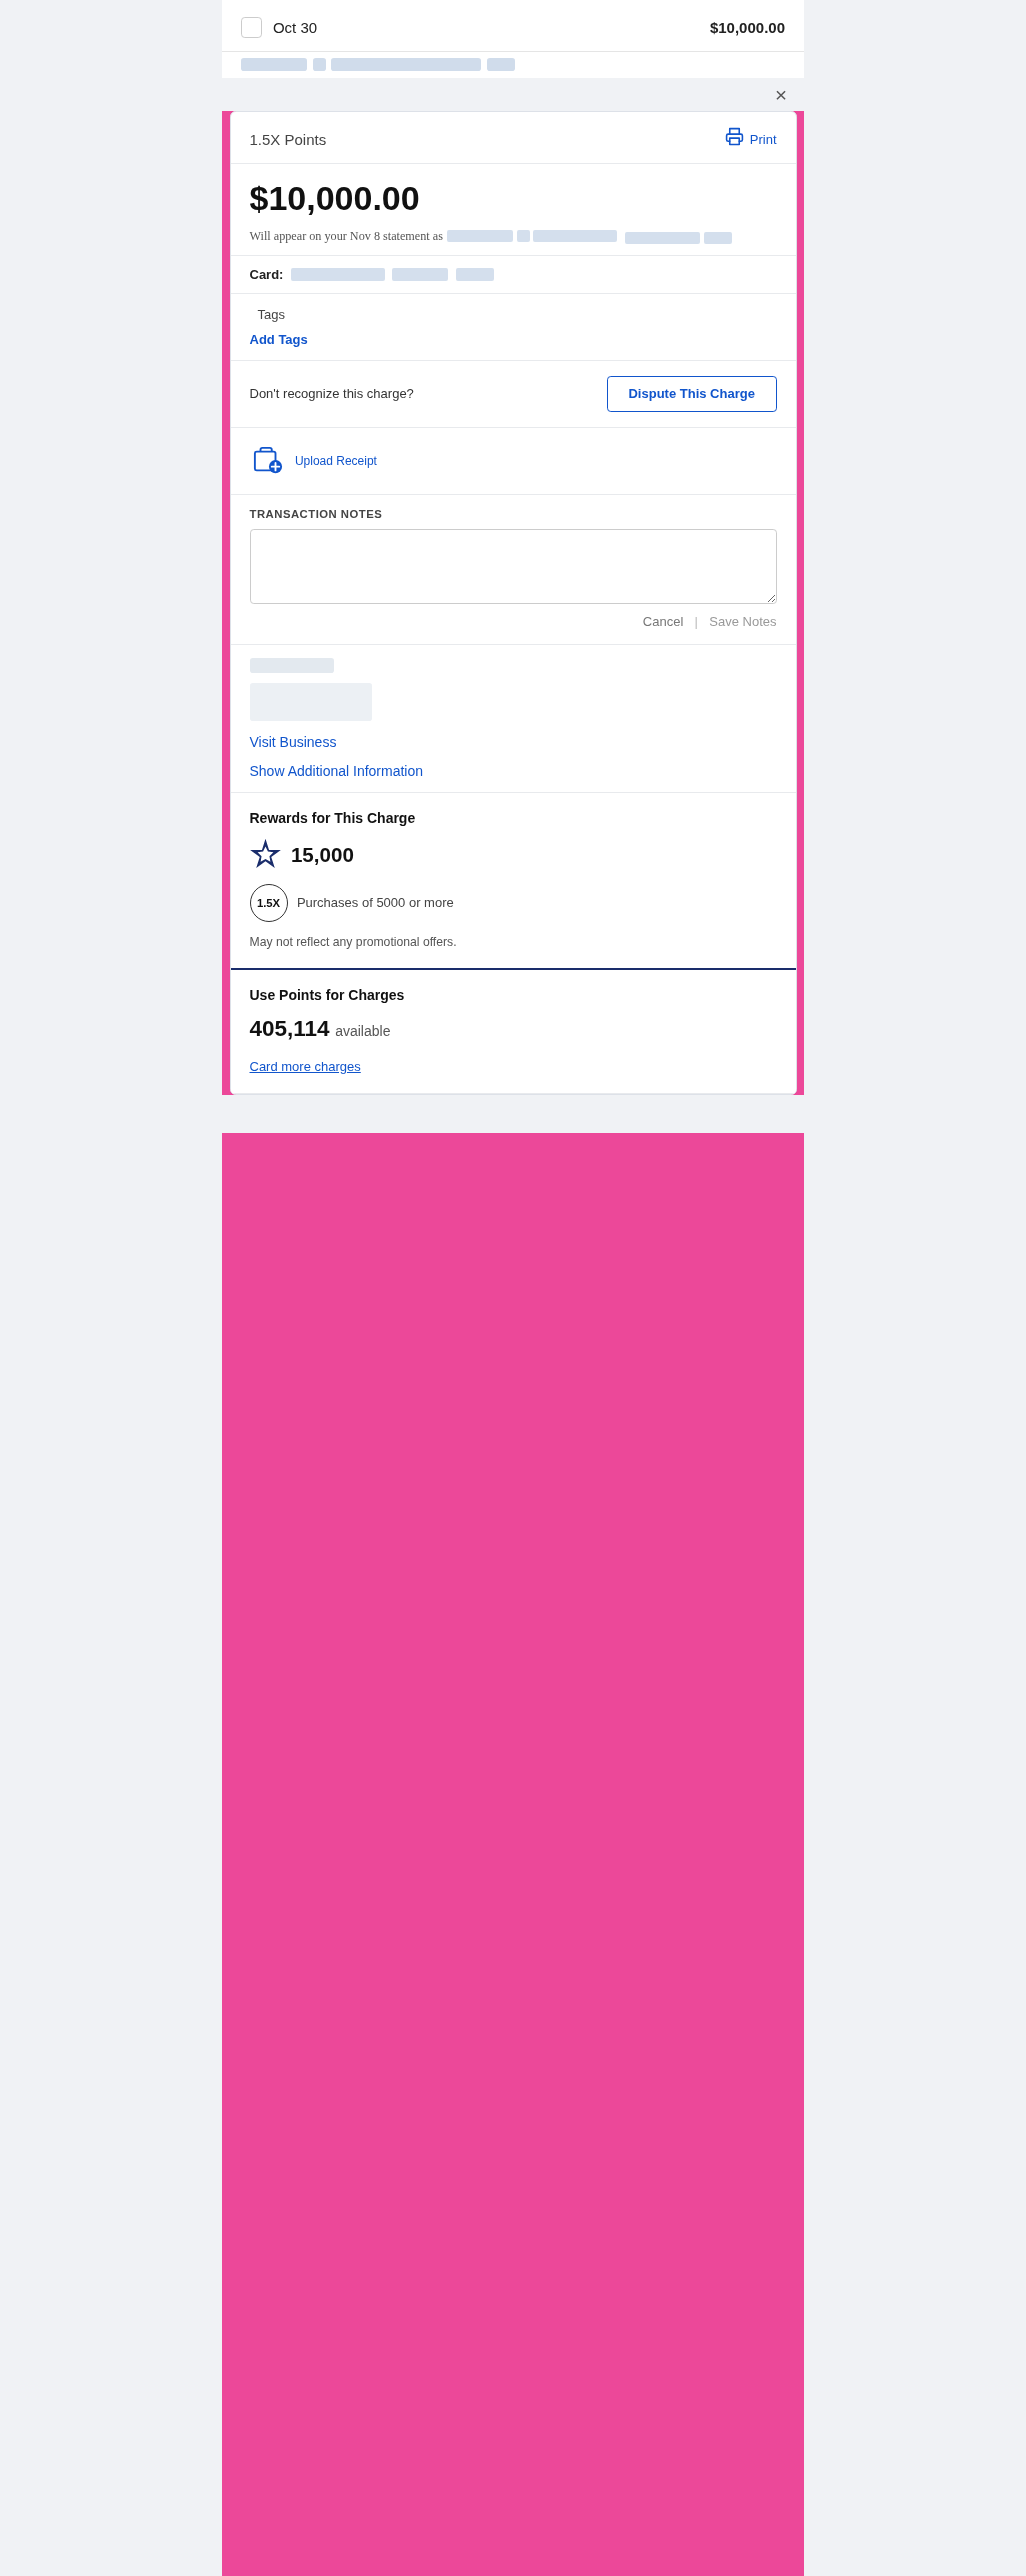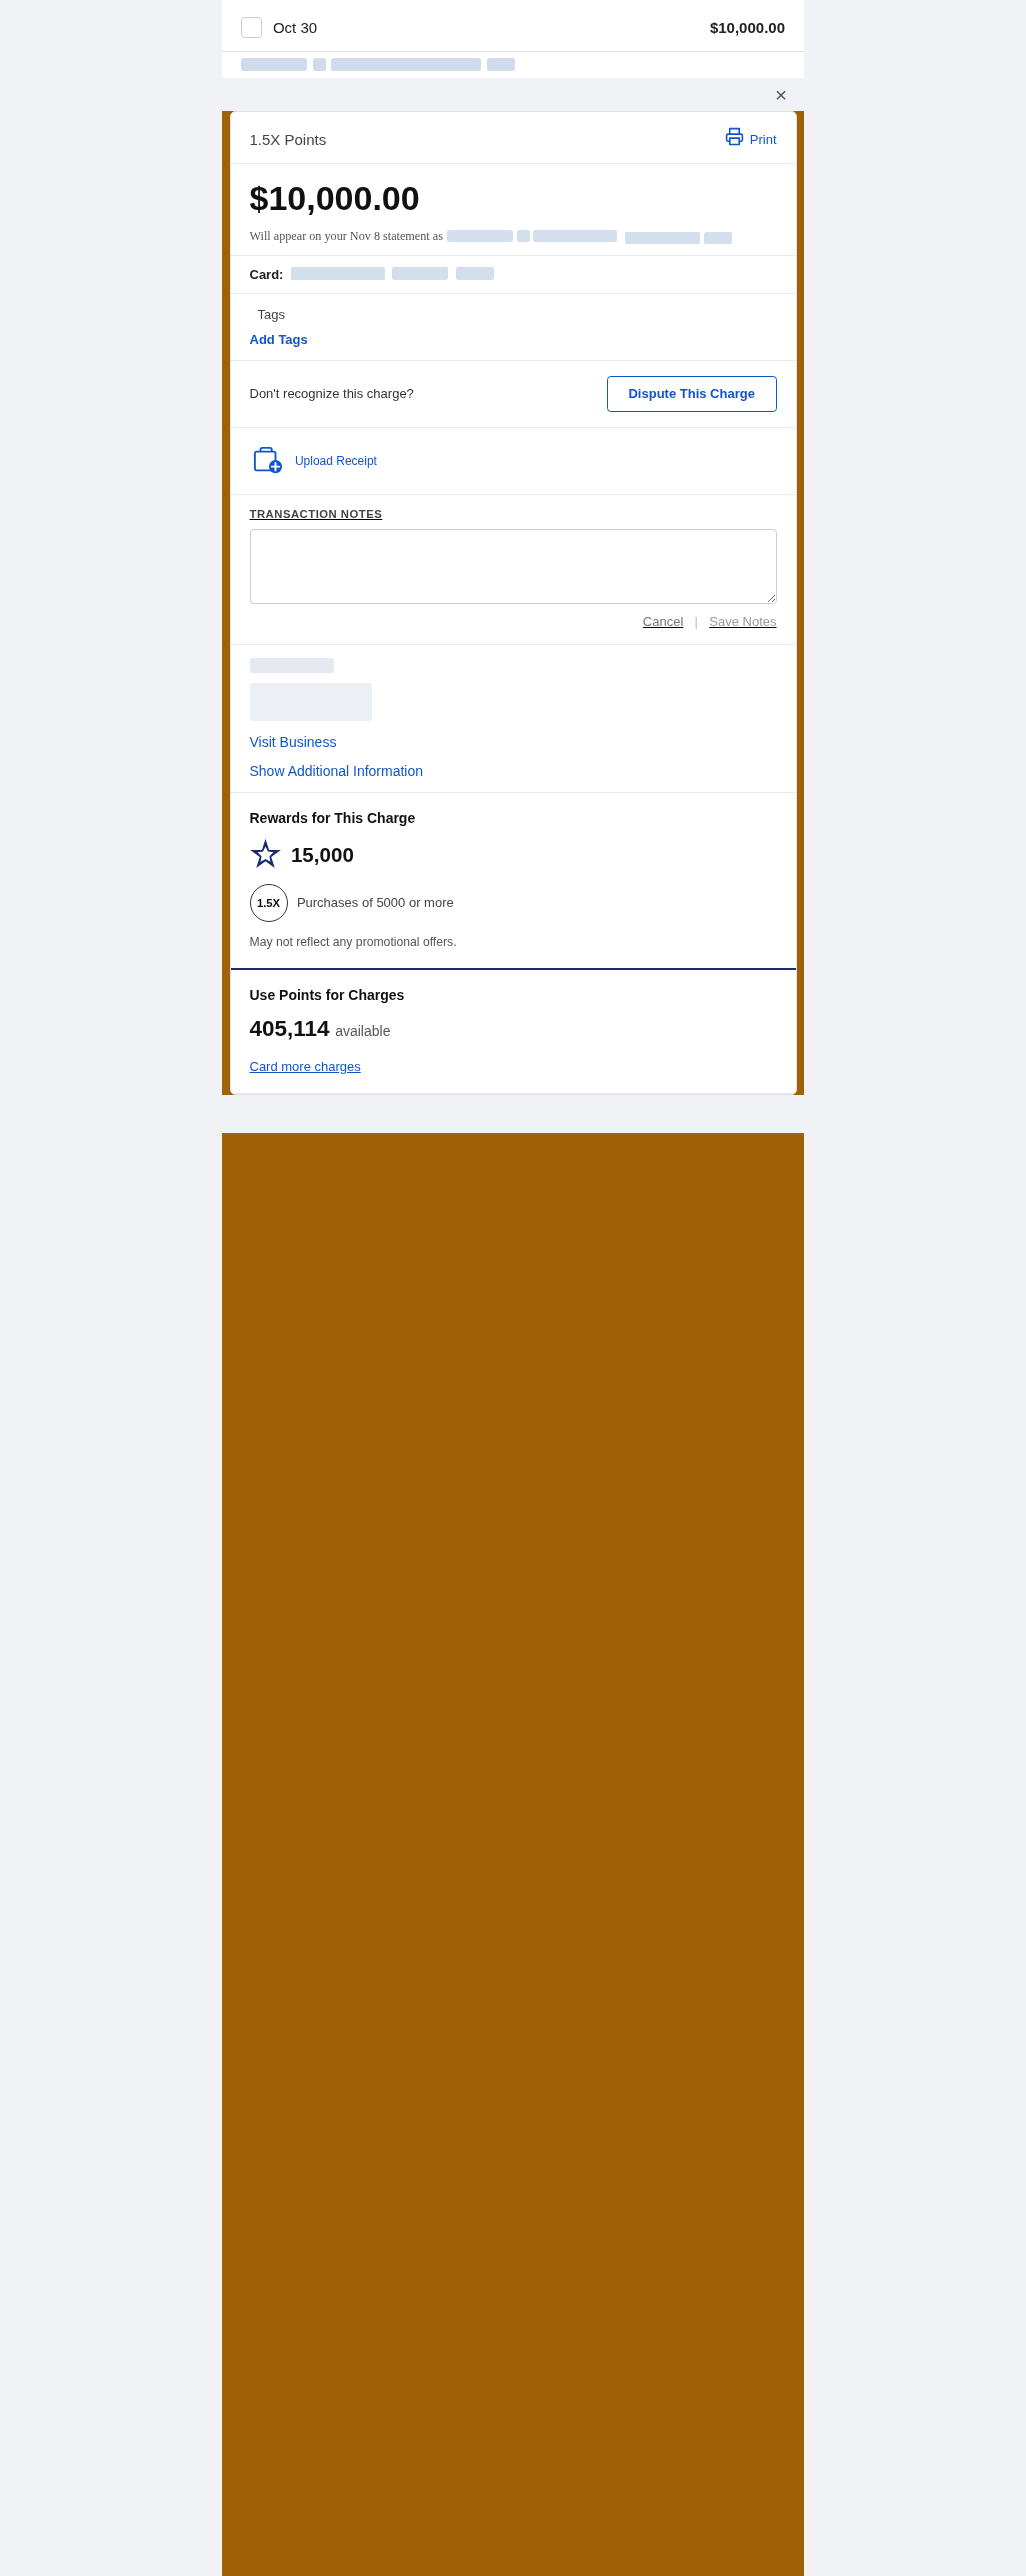--- a/index.html
+++ b/index.html
@@ -5,21 +5,21 @@
     * { box-sizing: border-box; margin: 0; padding: 0; }
     body {
       font-family: -apple-system, BlinkMacSystemFont, 'Segoe UI', Arial, sans-serif;
       background: #f0f2f5;
       display: flex;
       justify-content: center;
       min-height: 2576px;
     }
     .container {
       width: 582px;
-      background: #a16207;
+      background: #ec4899;
       padding: 0;
     }
 
     
     .header-row {
       display: flex;
       align-items: center;
       justify-content: space-between;
       padding: 17px 19px 13px 19px;
       background: #fff;
@@ -148,21 +148,21 @@
       vertical-align: middle;
     }
 
     
     .card-row {
       padding: 11.3px 19px;
       border-bottom: 0.9px solid #e8eaed;
       font-size: 13px;
       color: #444;
       display: flex;
-      align-items: flex-start;
+      align-items: center;
       gap: 7.5px;
     }
     .card-label {
       font-weight: 600;
       color: #222;
     }
 
     
     .tags-section {
       padding: 13px 19px;
@@ -228,21 +228,20 @@
       color: #1155cc;
       font-size: 12px;
       font-weight: 500;
       cursor: pointer;
     }
 
     
     .notes-section {
       padding: 13px 19px 15px;
       border-bottom: 0.9px solid #e8eaed;
-      text-decoration: underline;
     }
     .notes-title {
       font-size: 11.3px;
       font-weight: 700;
       color: #444;
       letter-spacing: 0.5px;
       margin-bottom: 9.4px;
     }
     .notes-textarea {
       width: 100%;

